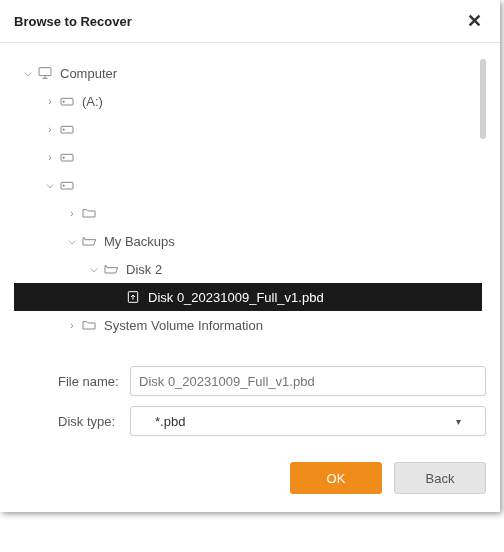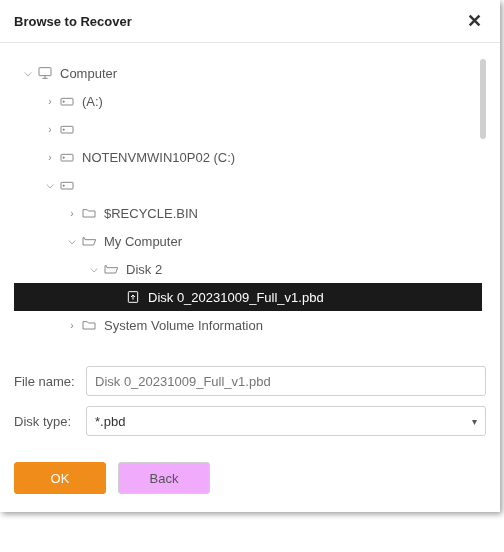--- a/index.html
+++ b/index.html
@@ -99,20 +99,21 @@
     .selected .node-icon svg { stroke: #fff; fill: #fff; }
     .indent-0 { padding-left: 6px; }
     .indent-1 { padding-left: 28px; }
     .indent-2 { padding-left: 50px; }
     .indent-3 { padding-left: 72px; }
     .indent-4 { padding-left: 94px; }
     .form-row {
       display: flex;
       align-items: center;
       margin-top: 10px;
+      margin-left: 44px;
     }
     .form-label {
       width: 72px;
       color: #555;
       font-size: 13px;
     }
     .form-input {
       flex: 1;
       height: 30px;
       border: 1px solid #d0d0d0;
@@ -120,41 +121,42 @@
       padding: 0 8px;
       font-size: 13px;
       color: #bbb;
       background: #fff;
     }
     .form-select {
       flex: 1;
       height: 30px;
       border: 1px solid #d0d0d0;
       border-radius: 3px;
-      padding: 0 8px;
+      padding: 0 24px;
       font-size: 13px;
       color: #333;
       background: #fff;
       display: flex;
       align-items: center;
       justify-content: space-between;
       cursor: pointer;
     }
     .select-arrow { font-size: 10px; color: #555; }
     .footer {
       display: flex;
+      justify-content: flex-end;
       gap: 12px;
       padding: 16px 14px 18px 14px;
     }
     .btn {
       min-width: 92px;
       height: 32px;
       border-radius: 3px;
       border: 1px solid #d0d0d0;
-      background: #f0abfc;
+      background: #e5e5e5;
       color: #555;
       font-size: 13px;
       cursor: pointer;
     }
     .btn-primary {
       background: #f08c1a;
       border-color: #f08c1a;
       color: #fff;
     }
   </style>
@@ -206,51 +208,49 @@
       </div>
 
       <div class="tree-node indent-1">
         <span class="chevron">›</span>
         <span class="node-icon">
           <svg viewBox="0 0 24 24" fill="none" stroke="#888" stroke-width="1.5">
               <rect x="3" y="8" width="18" height="10" rx="1"></rect>
               <circle cx="7" cy="13" r="1" fill="#888"></circle>
             </svg>
         </span>
-        <span class="node-label">NOTENVMWIN10P02 (C:)</span>
       </div>
 
       <div class="tree-node indent-1">
         <span class="chevron">⌵</span>
         <span class="node-icon">
           <svg viewBox="0 0 24 24" fill="none" stroke="#888" stroke-width="1.5">
               <rect x="3" y="8" width="18" height="10" rx="1"></rect>
               <circle cx="7" cy="13" r="1" fill="#888"></circle>
             </svg>
         </span>
       </div>
 
       <div class="tree-node indent-2">
         <span class="chevron">›</span>
         <span class="node-icon">
           <svg viewBox="0 0 24 24" fill="none" stroke="#888" stroke-width="1.5">
               <path d="M3 7 L3 18 L21 18 L21 9 L11 9 L9 7 Z"></path>
             </svg>
         </span>
-        <span class="node-label">$RECYCLE.BIN</span>
       </div>
 
       <div class="tree-node indent-2">
         <span class="chevron">⌵</span>
         <span class="node-icon">
           <svg viewBox="0 0 24 24" fill="none" stroke="#888" stroke-width="1.5">
               <path d="M3 7 L3 18 L19 18 L22 10 L6 10 L5 7 Z"></path>
             </svg>
         </span>
-        <span class="node-label">My Computer</span>
+        <span class="node-label">My Backups</span>
       </div>
 
       <div class="tree-node indent-3">
         <span class="chevron">⌵</span>
         <span class="node-icon">
           <svg viewBox="0 0 24 24" fill="none" stroke="#888" stroke-width="1.5">
               <path d="M3 7 L3 18 L19 18 L22 10 L6 10 L5 7 Z"></path>
             </svg>
         </span>
         <span class="node-label">Disk 2</span>

